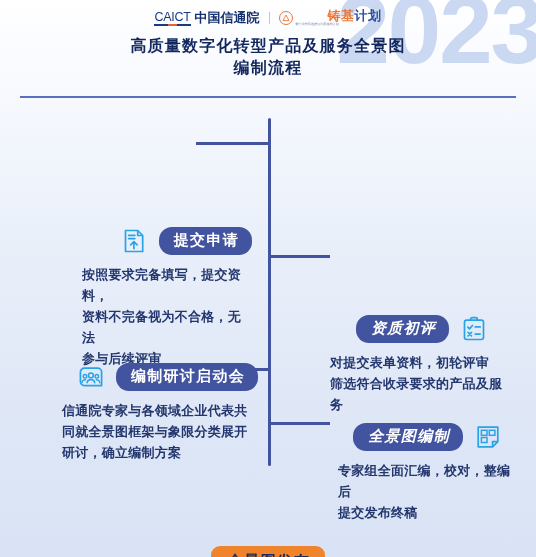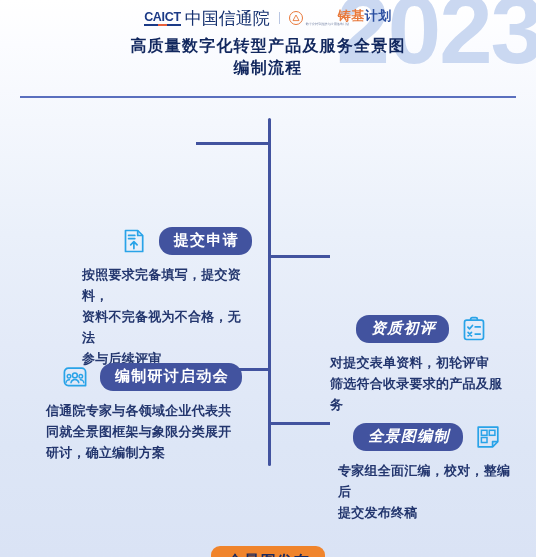--- a/index.html
+++ b/index.html
@@ -59,36 +59,36 @@
     padding-top: 8px;
     height: 20px;
   }
   .logo-caict {
     display: flex;
     align-items: center;
     gap: 4px;
   }
   .caict-mark {
     font-size: 12.5px;
-    font-weight: bold;
+    font-weight: normal;
     color: #1b3a86;
     letter-spacing: -0.3px;
     position: relative;
     padding-bottom: 2px;
   }
   .caict-mark::after {
     content: "";
     position: absolute;
     left: 0; right: 0; bottom: 0;
     height: 2px;
     background: linear-gradient(90deg, #1b3a86 0 38%, #e8603c 38% 62%, #1b3a86 62% 100%);
   }
   .caict-cn {
-    font-size: 17px;
-    font-weight: normal;
+    font-size: 13px;
+    font-weight: bold;
     color: #14306f;
     letter-spacing: 0px;
   }
   .logo-sep {
     width: 1px;
     height: 12px;
     background: #b9c6e2;
   }
   .logo-zhuji {
     display: flex;
@@ -221,21 +221,21 @@
     height: 30px;
     flex: 0 0 30px;
     display: flex;
     align-items: center;
     justify-content: center;
   }
 
   
   .step-1 { left: 82px;  top: 126px; width: 170px; }
   .step-2 { left: 330px; top: 214px; width: 185px; }
-  .step-3 { left: 46px;  top: 262px; width: 196px; }
+  .step-3 { left: 62px;  top: 262px; width: 196px; }
   .step-4 { left: 338px; top: 322px; width: 180px; }
 
   .step-final {
     position: absolute;
     left: 0; right: 0;
     top: 452px;
     text-align: center;
   }
 
   svg { display: block; }

